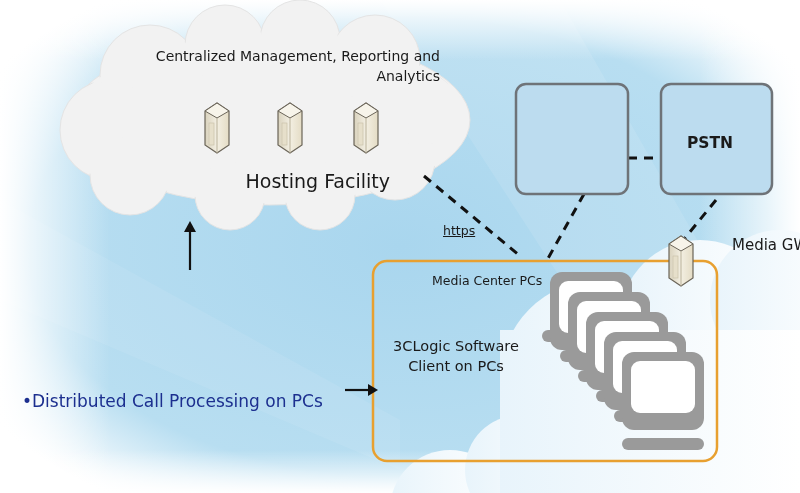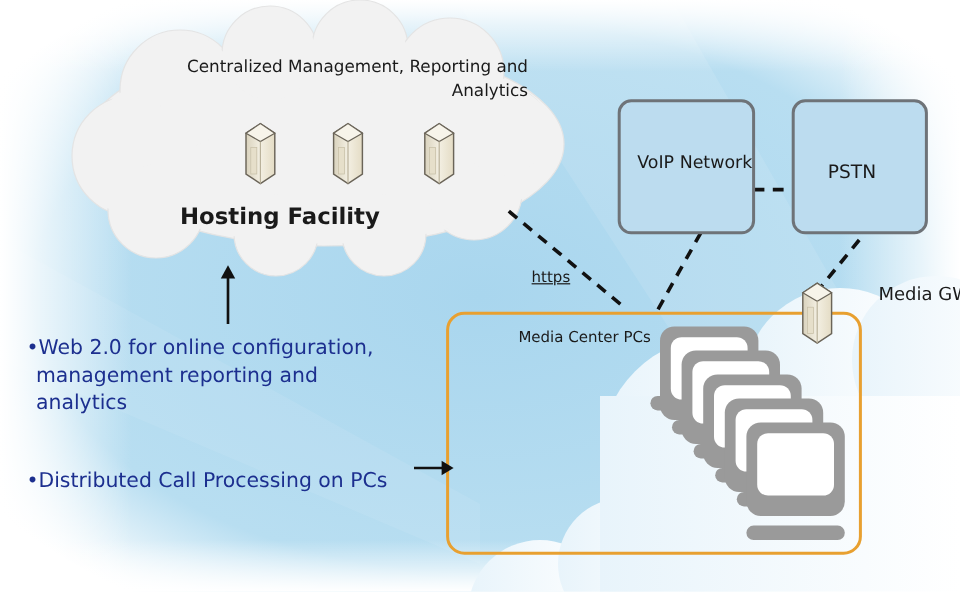--- a/index.html
+++ b/index.html
@@ -1,23 +1,23 @@
 <!DOCTYPE html>
 <html><head>
 <meta charset="utf-8">
 <style>
   html, body { margin: 0; padding: 0; }
   body { width: 800px; height: 493px; overflow: hidden; background: #ffffff; font-family: "DejaVu Sans", sans-serif; }
   #stage { position: relative; width: 800px; height: 493px; overflow: hidden; }
   svg#bg { position: absolute; left: 0; top: 0; }
   .lbl { position: absolute; color: #1a1a1a; white-space: nowrap; }
   .cloud-title { left: 100px; top: 46px; width: 340px; text-align: right; font-size: 14px; line-height: 20px; white-space: normal; }
-  .hosting { left: 150px; top: 170px; width: 240px; text-align: left; font-size: 19px; font-weight: bold; }
+  .hosting { left: 150px; top: 170px; width: 240px; text-align: right; font-size: 19px; }
   .voip { left: 516px; top: 128px; width: 126px; text-align: center; font-size: 14.5px; }
-  .pstn { left: 662px; top: 134px; width: 96px; text-align: center; font-size: 15.5px; }
+  .pstn { left: 662px; top: 134px; width: 96px; text-align: center; font-size: 15.5px; font-weight: bold; }
   .https { left: 443px; top: 223px; font-size: 12.5px; text-decoration: underline; }
   .mediagw { left: 732px; top: 236px; font-size: 15px; }
   .ccpcs { left: 432px; top: 273px; font-size: 12.5px; }
   .client { left: 386px; top: 336px; width: 140px; text-align: center; font-size: 14.5px; line-height: 20px; white-space: normal; }
   .bullet { position: absolute; color: #1c2f8f; font-size: 17px; line-height: 23px; }
   .b1 { left: 22px; top: 279px; width: 330px; }
   .b2 { left: 22px; top: 370px; margin-top: 20px; }
   .b1 .cont { display: block; padding-left: 8px; }
 </style>
 </head>
@@ -180,27 +180,25 @@
       <polygon points="184,232 190,221 196,232" stroke="none"></polygon>
     </g>
     <g stroke="#111" stroke-width="2.2" fill="#111">
       <line x1="345" y1="390" x2="372" y2="390"></line>
       <polygon points="368,384 378,390 368,396" stroke="none"></polygon>
     </g>
   </svg>
 
   <div class="lbl cloud-title">Centralized Management, Reporting and Analytics</div>
   <div class="lbl hosting">Hosting Facility</div>
-  <div class="lbl voip">VoIP Network</div>
   <div class="lbl pstn">PSTN</div>
   <div class="lbl https">https</div>
   <div class="lbl mediagw">Media GW</div>
   <div class="lbl ccpcs">Media Center PCs</div>
-
-  <div class="bullet b1">
-    <span>•</span><span>Web 2.0 for online configuration,</span>
-    <span class="cont">management reporting and</span>
-    <span class="cont">analytics</span>
+  <div class="lbl client">
+    <span>3CLogic Software</span><br>
+    <span>Client on PCs</span>
   </div>
+
   <div class="bullet b2">
     <span>•</span><span>Distributed Call Processing on PCs</span>
   </div>
 </div>
 
 </body></html>

